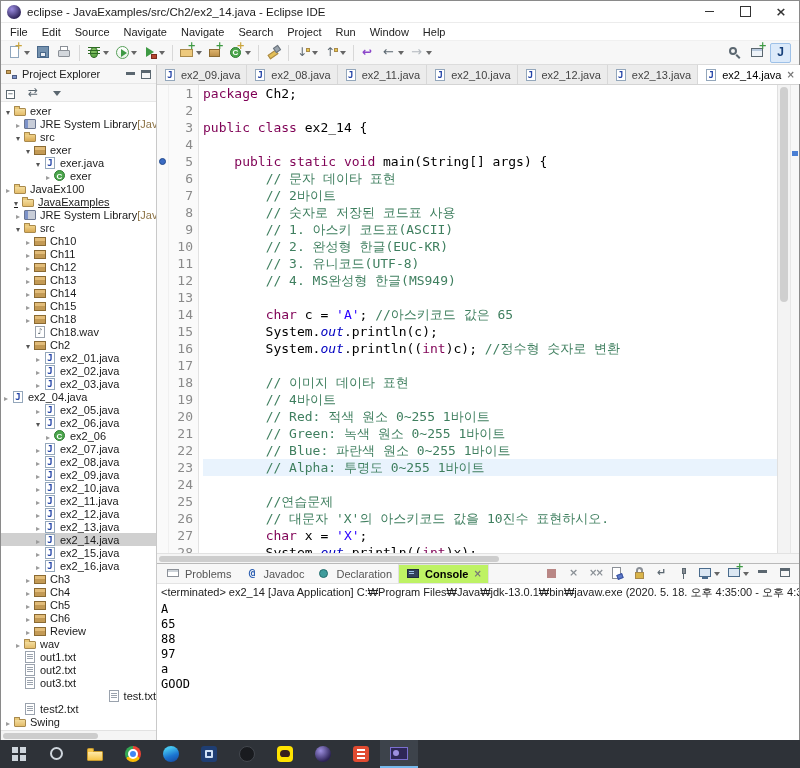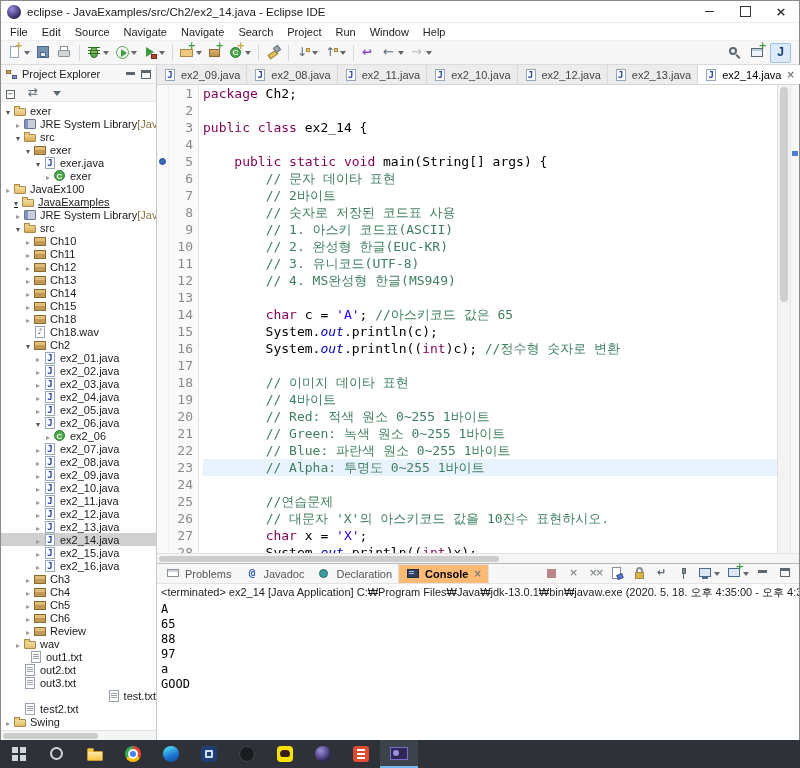--- a/index.html
+++ b/index.html
@@ -149,21 +149,21 @@
   .vsb { width:13px; flex:none; background:#f3f3f3; border-left:1px solid #e0e0e0; position:relative; }
   .vthumb { position:absolute; left:2px; right:2px; top:2px; height:215px; background:#cfcfcf; border-radius:4px; }
   .overview { width:9px; flex:none; background:#f7f7f7; border-left:1px solid #e6e6e6; position:relative; }
   .ov-mark { position:absolute; left:1px; width:6px; height:5px; background:#4a7fd4; top:66px; }
   .editor-hscroll { height:10px; flex:none; position:relative; background:#f5f5f5; border-top:1px solid #e2e2e2; }
 
   
   .console { height:177px; flex:none; border-top:1px solid #b9b9b9; display:flex; flex-direction:column; background:#fff; }
   .con-header { height:20px; flex:none; display:flex; align-items:stretch; background:#f7f7f7; border-bottom:1px solid #e4e4e4; font-size:11px; padding-left:2px; }
   .con-tab { display:flex; align-items:center; gap:3px; padding:0 6px; color:#555; white-space:nowrap; }
-  .con-tab.active { background:#fdba74; color:#000; font-weight:bold; border:1px solid #e0e0e0; border-bottom:none; }
+  .con-tab.active { background:#bef264; color:#000; font-weight:bold; border:1px solid #e0e0e0; border-bottom:none; }
   .con-tools { margin-left:auto; display:flex; align-items:center; gap:1px; padding-right:3px; }
   .con-status { height:16px; flex:none; font-size:11px; color:#222; padding:1px 4px; white-space:nowrap; overflow:hidden; }
   .con-out { flex:1; min-height:0; font:12px/15px "DejaVu Sans Mono",monospace; color:#000; padding:2px 4px; overflow:hidden; }
 
   
   .taskbar { height:28px; flex:none; background:#2e3238; display:flex; align-items:stretch; }
   .tk { width:38px; display:flex; align-items:center; justify-content:center; }
   .tk.active { background:#3d434b; box-shadow:inset 0 -2px 0 #76b9ed; }
   .tki { width:20px; height:20px; position:relative; display:inline-block; }
   .tki::before,.tki::after { position:absolute; box-sizing:border-box; }
@@ -430,21 +430,21 @@
             <div class="tree-row" style="padding-left: 32px;">
               <span class="tree-arrow closed"></span>
               <span class="ti ti-jfile"></span>
               <span class="tree-label">ex2_02.java</span>
             </div>
             <div class="tree-row" style="padding-left: 32px;">
               <span class="tree-arrow closed"></span>
               <span class="ti ti-jfile"></span>
               <span class="tree-label">ex2_03.java</span>
             </div>
-            <div class="tree-row" style="padding-left: 32px;">
+            <div class="tree-row" style="">
               <span class="tree-arrow closed"></span>
               <span class="ti ti-jfile"></span>
               <span class="tree-label">ex2_04.java</span>
             </div>
             <div class="tree-row" style="padding-left: 32px;">
               <span class="tree-arrow closed"></span>
               <span class="ti ti-jfile"></span>
               <span class="tree-label">ex2_05.java</span>
             </div>
             <div class="tree-row" style="padding-left: 32px;">
@@ -530,21 +530,21 @@
             <div class="tree-row" style="padding-left: 22px;">
               <span class="tree-arrow closed"></span>
               <span class="ti ti-pkg"></span>
               <span class="tree-label">Review</span>
             </div>
             <div class="tree-row" style="padding-left: 12px;">
               <span class="tree-arrow closed"></span>
               <span class="ti ti-folder"></span>
               <span class="tree-label">wav</span>
             </div>
-            <div class="tree-row" style="padding-left: 12px; margin-left: 6px;">
+            <div class="tree-row" style="padding-left: 12px;">
               <span class="tree-arrow"></span>
               <span class="ti ti-txt"></span>
               <span class="tree-label">out1.txt</span>
             </div>
             <div class="tree-row" style="padding-left: 12px;">
               <span class="tree-arrow"></span>
               <span class="ti ti-txt"></span>
               <span class="tree-label">out2.txt</span>
             </div>
             <div class="tree-row" style="padding-left: 12px;">

